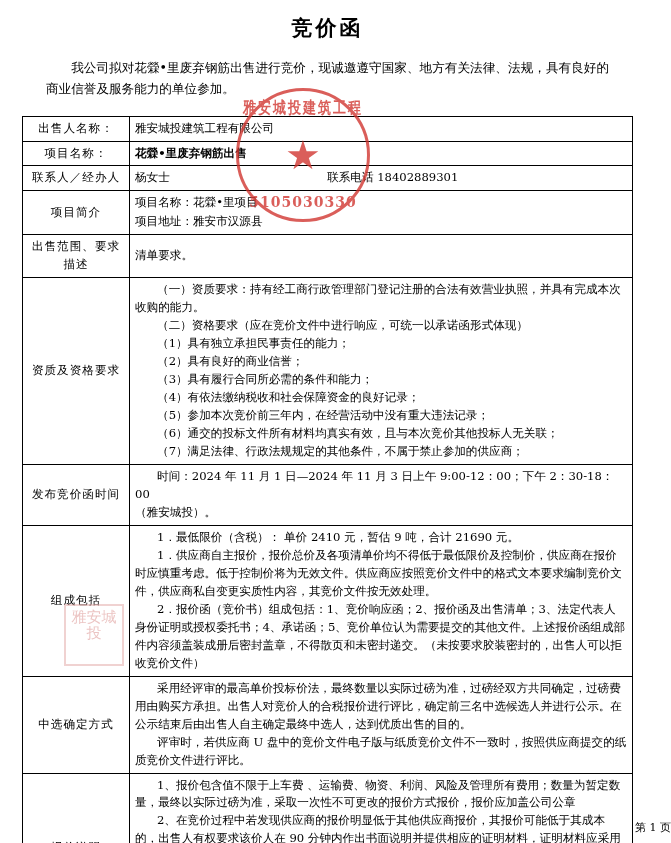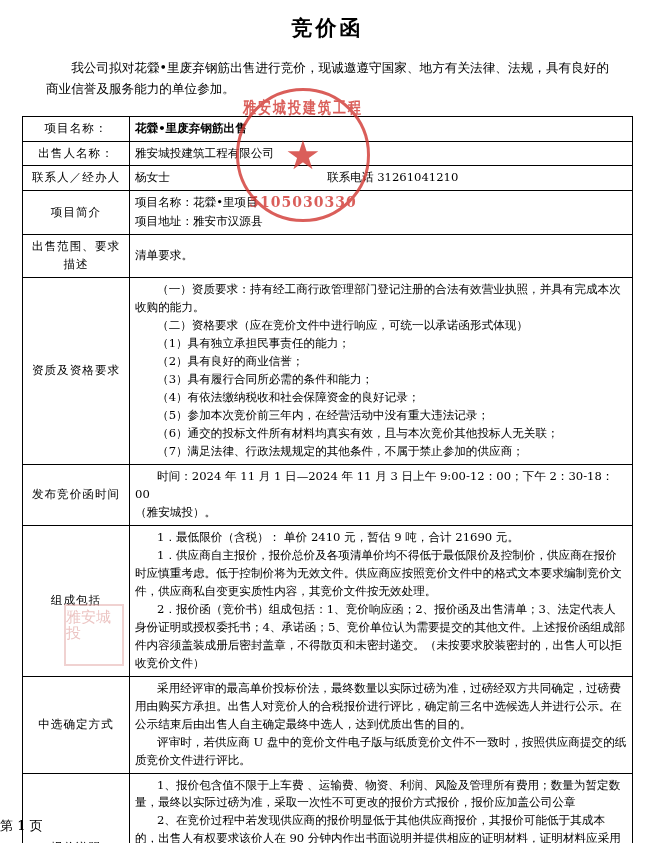--- a/index.html
+++ b/index.html
@@ -80,23 +80,23 @@
   }
   .small-gap {
     margin-top: 1px;
     font-family: Liberation Serif, serif;
   }
   .footer {
     position: absolute;
     bottom: 8px;
     left: 0;
     width: 100%;
-    text-align: left;
-    font-family: "DejaVu Serif", "Liberation Serif", serif;
-    font-size: 13px;
+    text-align: right;
+    font-family: "DejaVu Serif", "Liberation Serif", serif;
+    font-size: 11px;
   }
   
   .seal {
     position: absolute;
     left: 236px;
     top: 88px;
     width: 128px;
     height: 128px;
     border: 3px solid #d0322c;
     border-radius: 50%;
@@ -139,21 +139,21 @@
     position: absolute;
     left: 64px;
     top: 604px;
     width: 60px;
     height: 62px;
     border: 2px solid #e2a7a4;
     opacity: 0.5;
     color: #d98b88;
     font-size: 15px;
     font-family: "DejaVu Serif", "Liberation Serif", serif;
-    text-align: left;
+    text-align: center;
     line-height: 1.05;
     padding-top: 4px;
     box-sizing: border-box;
     pointer-events: none;
     z-index: 5;
   }
 </style>
 </head>
 <body>
 
@@ -161,34 +161,34 @@
 
   <div class="doc-title">竞价函</div>
 
   <div class="intro">
     <p>我公司拟对花檾•里废弃钢筋出售进行竞价，现诚邀遵守国家、地方有关法律、法规，具有良好的商业信誉及服务能力的单位参加。</p>
   </div>
 
   <table class="main">
     <tbody>
       <tr>
+        <td class="label">出售人名称：</td>
+        <td class="value">雅安城投建筑工程有限公司</td>
+      </tr>
+      <tr>
         <td class="label">项目名称：</td>
         <td class="value val-strong">花檾•里废弃钢筋出售</td>
-      </tr>
-      <tr>
-        <td class="label">出售人名称：</td>
-        <td class="value">雅安城投建筑工程有限公司</td>
       </tr>
       <tr>
         <td class="label">联系人／经办人</td>
         <td class="value">
           <span>杨女士</span>
           <span style="display:inline-block;width:150px;"></span>
           <span>联系电话</span>
-          <span>31261041210</span>
+          <span>18402889301</span>
         </td>
       </tr>
       <tr>
         <td class="label">项目简介</td>
         <td class="value">
           <span class="blk">项目名称：花檾•里项目</span>
           <span class="blk small-gap">项目地址：雅安市汉源县</span>
         </td>
       </tr>
       <tr>

